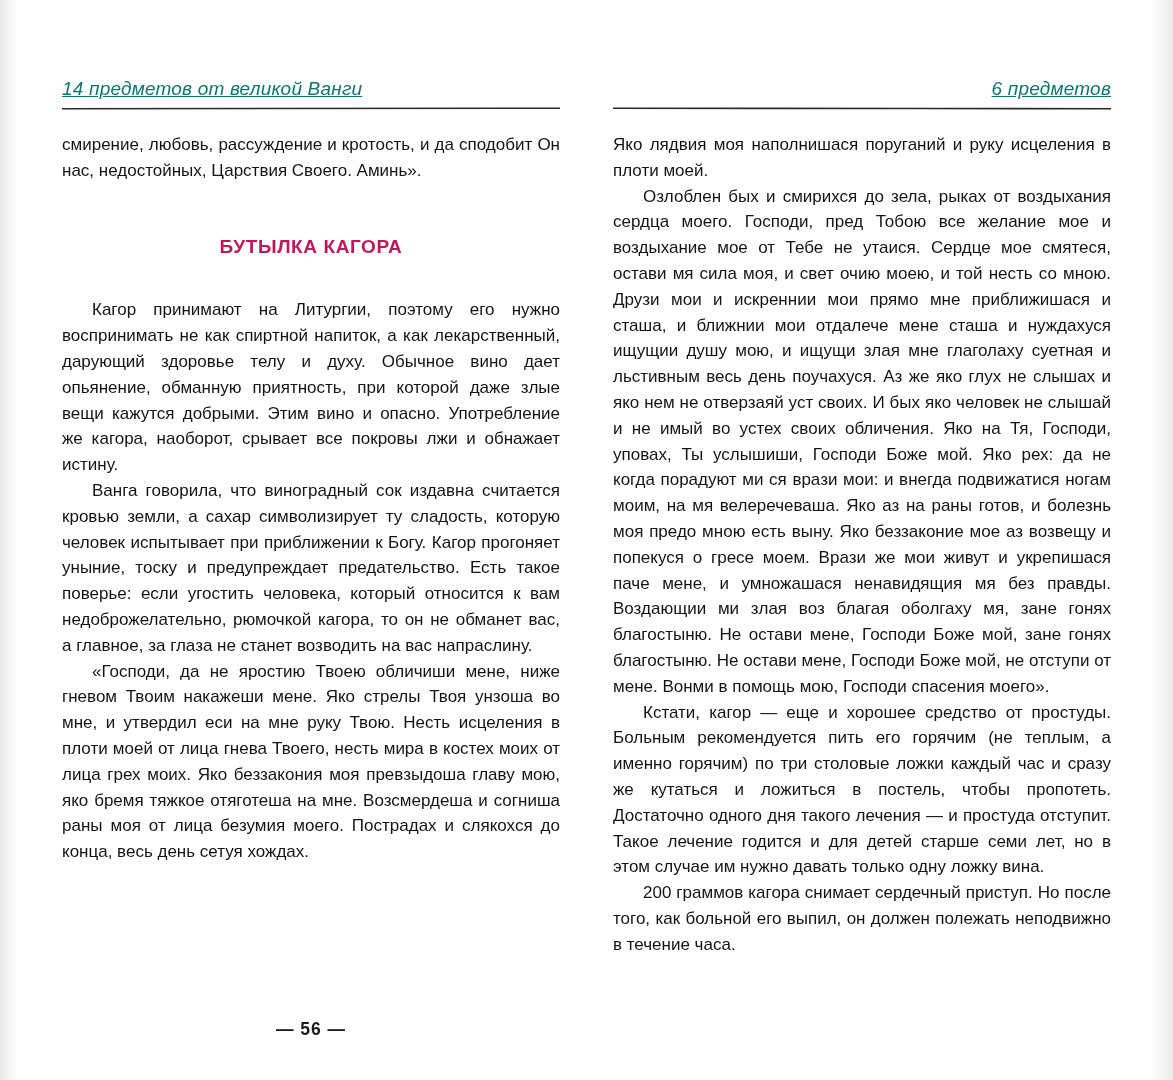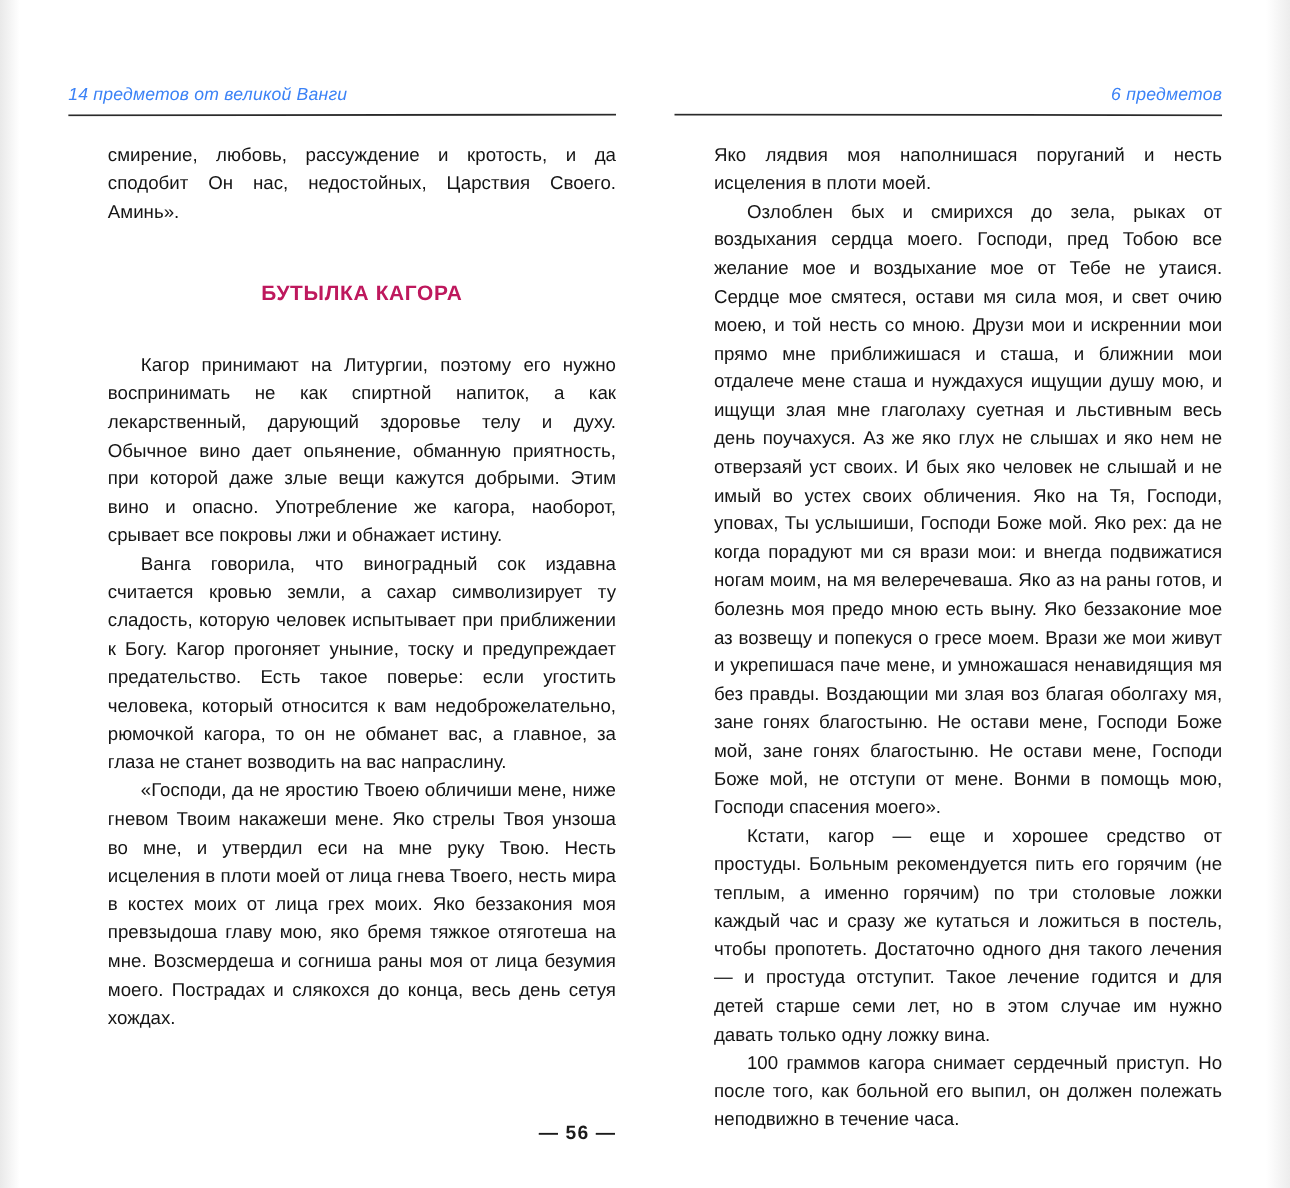--- a/index.html
+++ b/index.html
@@ -28,52 +28,52 @@
     padding: 78px 62px 40px 62px;
   }
   .page {
     width: 498px;
     display: flex;
     flex-direction: column;
     position: relative;
   }
   .running-head {
     font-style: italic;
-    font-size: 16px;
-    color: #3b82f6;
+    font-size: 19px;
+    color: #0f766e;
     letter-spacing: 0.2px;
     padding-bottom: 7px;
+    text-decoration: underline;
   }
   .running-head.left  { text-align: left; }
   .running-head.right { text-align: right; }
   .head-rule {
     height: 3px;
     margin-bottom: 22px;
   }
   .head-rule svg { display: block; width: 100%; height: 3px; }
   .body-text {
     font-size: 17px;
     line-height: 25.8px;
     text-align: justify;
     color: #141414;
-    margin-left: 36px;
   }
   .body-text p { margin: 0; }
   .body-text p.indent { text-indent: 30px; }
   .section-heading {
     font-weight: bold;
     font-size: 19px;
     letter-spacing: 0.6px;
     text-align: center;
     margin: 50px 0 38px 0;
     color: #be185d;
   }
   .page-number {
     margin-top: auto;
-    text-align: right;
+    text-align: center;
     font-size: 17.5px;
     font-weight: 600;
     letter-spacing: 1px;
     color: #1b1b1b;
     padding-top: 18px;
   }
 </style>
 </head>
 <body>
 
@@ -102,21 +102,21 @@
 
   <div class="page">
     <div class="running-head right">6 предметов</div>
     <div class="head-rule">
       <svg viewBox="0 0 498 3" preserveAspectRatio="none" aria-hidden="true">
         <path d="M0,1.2 C 180,2.8 330,0.6 498,1.8" stroke="#2a2a2a" stroke-width="1.6" fill="none"></path>
       </svg>
     </div>
 
     <div class="body-text">
-      <p>Яко лядвия моя наполнишася поруганий и несть исцеления в плоти моей.</p>
+      <p>Яко лядвия моя наполнишася поруганий и руку исцеления в плоти моей.</p>
       <p class="indent">Озлоблен бых и смирихся до зела, рыках от воздыхания сердца моего. Господи, пред Тобою все желание мое и воздыхание мое от Тебе не утаися. Сердце мое смятеся, остави мя сила моя, и свет очию моею, и той несть со мною. Друзи мои и искреннии мои прямо мне приближишася и сташа, и ближнии мои отдалече мене сташа и нуждахуся ищущии душу мою, и ищущи злая мне глаголаху суетная и льстивным весь день поучахуся. Аз же яко глух не слышах и яко нем не отверзаяй уст своих. И бых яко человек не слышай и не имый во устех своих обличения. Яко на Тя, Господи, уповах, Ты услышиши, Господи Боже мой. Яко рех: да не когда порадуют ми ся врази мои: и внегда подвижатися ногам моим, на мя велеречеваша. Яко аз на раны готов, и болезнь моя предо мною есть выну. Яко беззаконие мое аз возвещу и попекуся о гресе моем. Врази же мои живут и укрепишася паче мене, и умножашася ненавидящия мя без правды. Воздающии ми злая воз благая оболгаху мя, зане гонях благостыню. Не остави мене, Господи Боже мой, зане гонях благостыню. Не остави мене, Господи Боже мой, не отступи от мене. Вонми в помощь мою, Господи спасения моего».</p>
       <p class="indent">Кстати, кагор — еще и хорошее средство от простуды. Больным рекомендуется пить его горячим (не теплым, а именно горячим) по три столовые ложки каждый час и сразу же кутаться и ложиться в постель, чтобы пропотеть. Достаточно одного дня такого лечения — и простуда отступит. Такое лечение годится и для детей старше семи лет, но в этом случае им нужно давать только одну ложку вина.</p>
-      <p class="indent">100 граммов кагора снимает сердечный приступ. Но после того, как больной его выпил, он должен полежать неподвижно в течение часа.</p>
+      <p class="indent">200 граммов кагора снимает сердечный приступ. Но после того, как больной его выпил, он должен полежать неподвижно в течение часа.</p>
     </div>
 
   </div>
 
 </div>
 
 </body></html>

